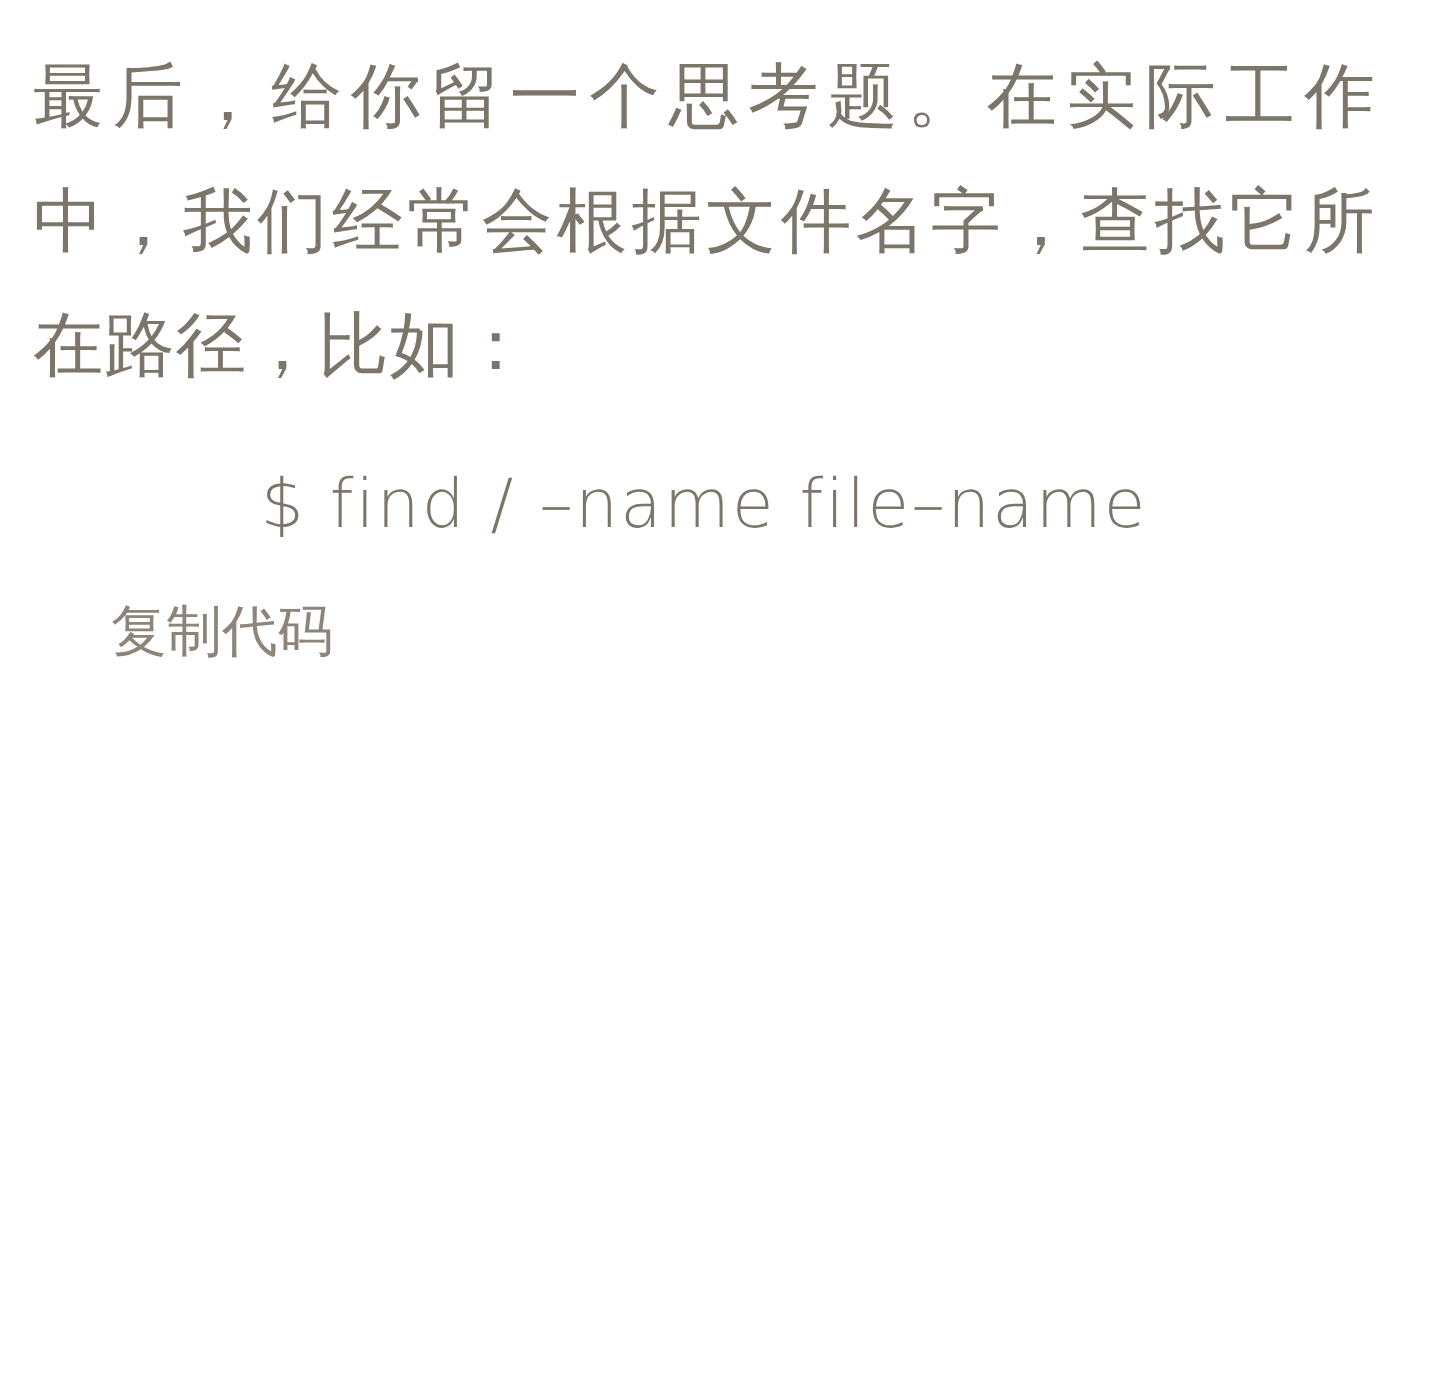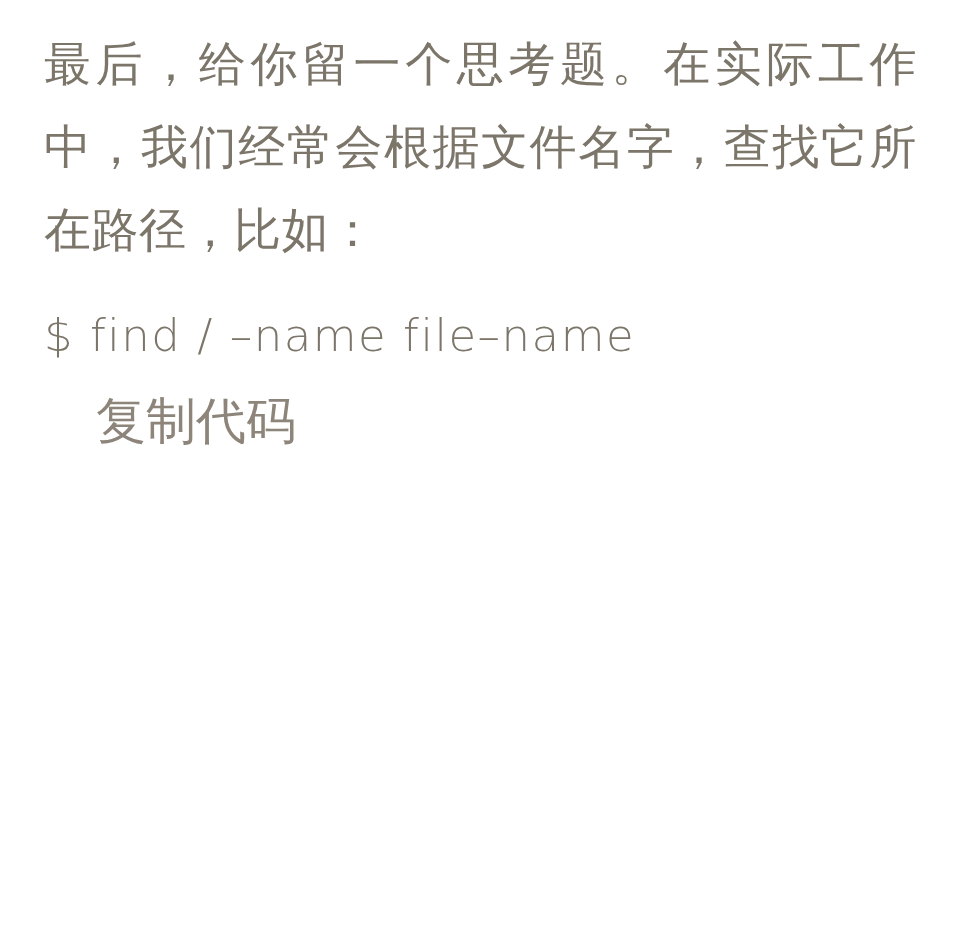--- a/index.html
+++ b/index.html
@@ -12,45 +12,46 @@
     height: 931px;
     overflow: hidden;
     font-family: "Liberation Sans", "DejaVu Sans", sans-serif;
   }
   .page {
     position: relative;
     width: 969px;
     height: 931px;
     background: #ffffff;
     box-sizing: border-box;
-    padding: 22px 52px 0 44px;
+    padding: 22px 52px 0 22px;
   }
   .para {
     color: #7c7569;
     font-size: 47px;
     line-height: 83px;
     letter-spacing: 0.5px;
     text-align: justify;
     text-align-last: left;
     margin: 0 0 22px 0;
     font-weight: 400;
   }
   .code-line {
     color: #7c7569;
     font-size: 45px;
     line-height: 70px;
     margin: 30px 0 18px 0;
     letter-spacing: 1.5px;
     white-space: pre;
     font-family: "DejaVu Sans", sans-serif;
     font-weight: 300;
+    text-align: center;
   }
   .copy-code {
     color: #8d857a;
-    font-size: 50px;
+    font-size: 37px;
     line-height: 64px;
     margin: 0 0 34px 0;
     padding-left: 52px;
     font-weight: 400;
   }
   .para.last {
     margin-bottom: 0;
   }
 </style>
 </head>

